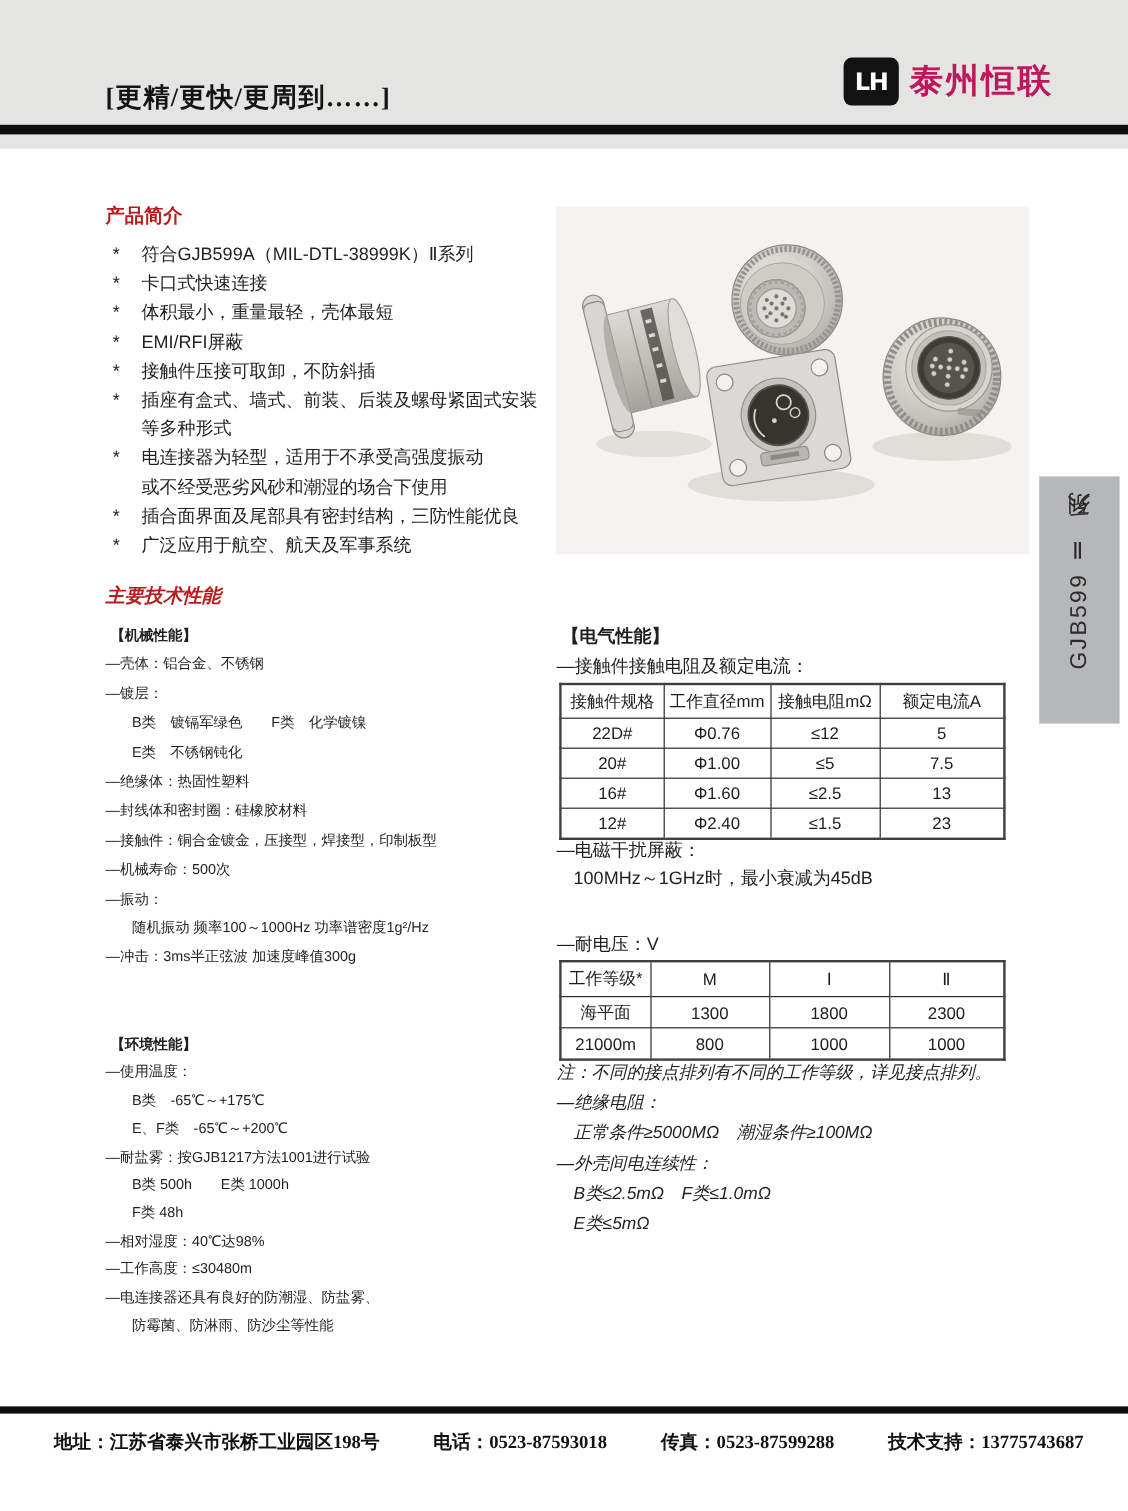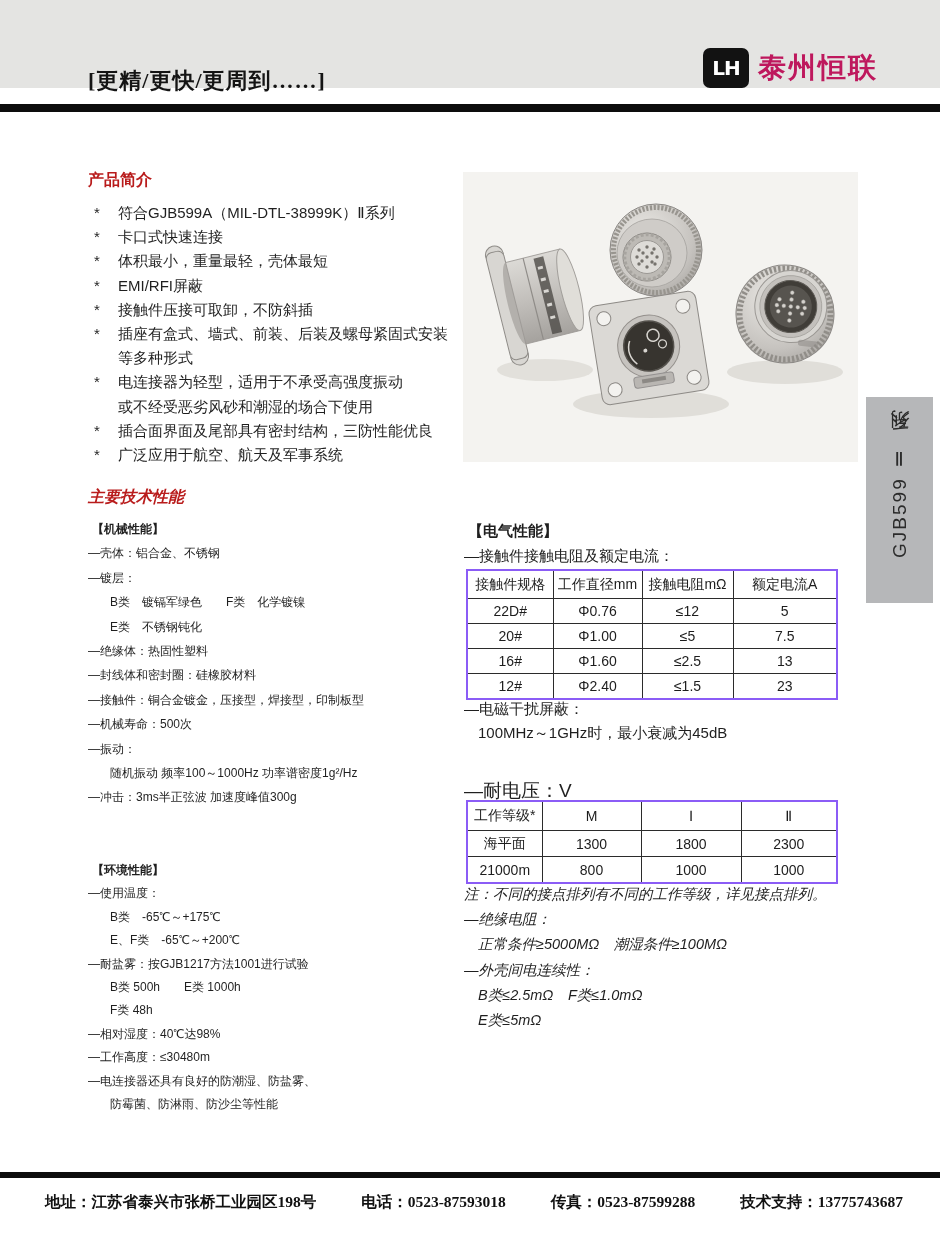--- a/index.html
+++ b/index.html
@@ -1,20 +1,20 @@
 <!DOCTYPE html>
 <html><head>
 <meta charset="utf-8">
 <style>
   html,body{margin:0;padding:0;background:#fff;}
   .page{position:relative;width:940px;height:1259px;background:#ffffff;overflow:hidden;
         font-family:"Liberation Sans",sans-serif;color:#1f1f1f;}
 
   
-  .hdr{position:absolute;left:0;top:0;width:940px;height:88px;background:#e4e4e2;}
+  .hdr{position:absolute;left:0;top:0;width:940px;height:124px;background:#e4e4e2;}
   .hdr-bar{position:absolute;left:0;top:104px;width:940px;height:8px;background:#0d0d0d;}
   .slogan{position:absolute;left:88px;top:66px;font-family:"Liberation Serif",serif;
           font-weight:bold;font-size:22px;letter-spacing:1px;color:#141414;}
   .brand{position:absolute;top:48px;right:62px;display:flex;align-items:center;gap:9px;}
   .brand-mark{width:46px;height:40px;background:#121212;border-radius:7px;display:flex;
               align-items:center;justify-content:center;color:#fff;font-weight:bold;
               font-size:20px;font-family:"DejaVu Sans",sans-serif;letter-spacing:-1px;margin-left:13px;}
   .brand-name{font-size:28px;font-weight:bold;letter-spacing:2px;color:#be185d;}
 
   
@@ -37,29 +37,29 @@
   .plist{position:absolute;left:88px;width:385px;font-size:12px;}
   .mech{top:517px;line-height:24.4px;}
   .env{top:859px;line-height:23.4px;}
   .plist .h{font-weight:bold;padding-left:4px;}
   .ind1{padding-left:22px;}
 
   
   .elec-h{position:absolute;left:464px;top:519px;font-size:15px;line-height:24.5px;width:390px;}
   .elec-h .h{font-weight:bold;padding-left:4px;}
   .emi{position:absolute;left:464px;top:697px;font-size:15px;line-height:24px;}
-  .volt{position:absolute;left:464px;top:778px;font-size:19px;}
+  .volt{position:absolute;left:464px;top:778px;font-size:15px;}
   .notes{position:absolute;left:464px;top:882px;font-size:14.5px;line-height:25.2px;width:400px;font-style:italic;}
   .dind{padding-left:14px;}
 
   table.dt{position:absolute;border-collapse:collapse;table-layout:fixed;
            font-size:14px;color:#1d1d1d;background:#fff;}
   table.dt th,table.dt td{border:1px solid #2b2b2b;text-align:center;vertical-align:middle;
                           padding:0;font-weight:normal;}
-  table.dt{border:2px solid #8b5cf6;}
+  table.dt{border:2px solid #404040;}
   .t1{left:466px;top:569px;width:370px;}
   .t1 th{height:27px;} .t1 td{height:24px;}
   .t1 .c1{width:86px;} .t1 .c2{width:89px;} .t1 .c3{width:91px;} .t1 .c4{width:104px;}
   .t2{left:466px;top:800px;width:370px;}
   .t2 th{height:28px;} .t2 td{height:25px;}
   .t2 .c1{width:75px;} .t2 .c2{width:99px;} .t2 .c3{width:100px;} .t2 .c4{width:96px;}
 
   
   .photo{position:absolute;left:463px;top:172px;width:395px;height:290px;}
 

